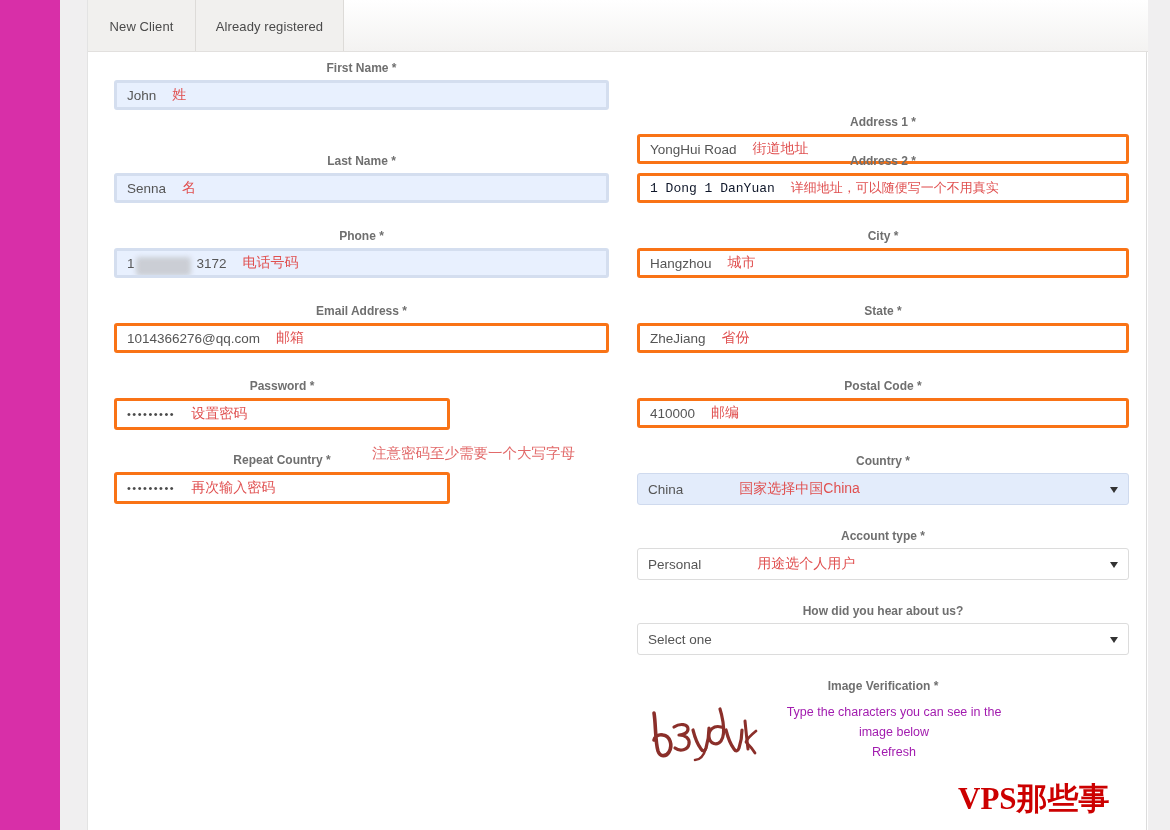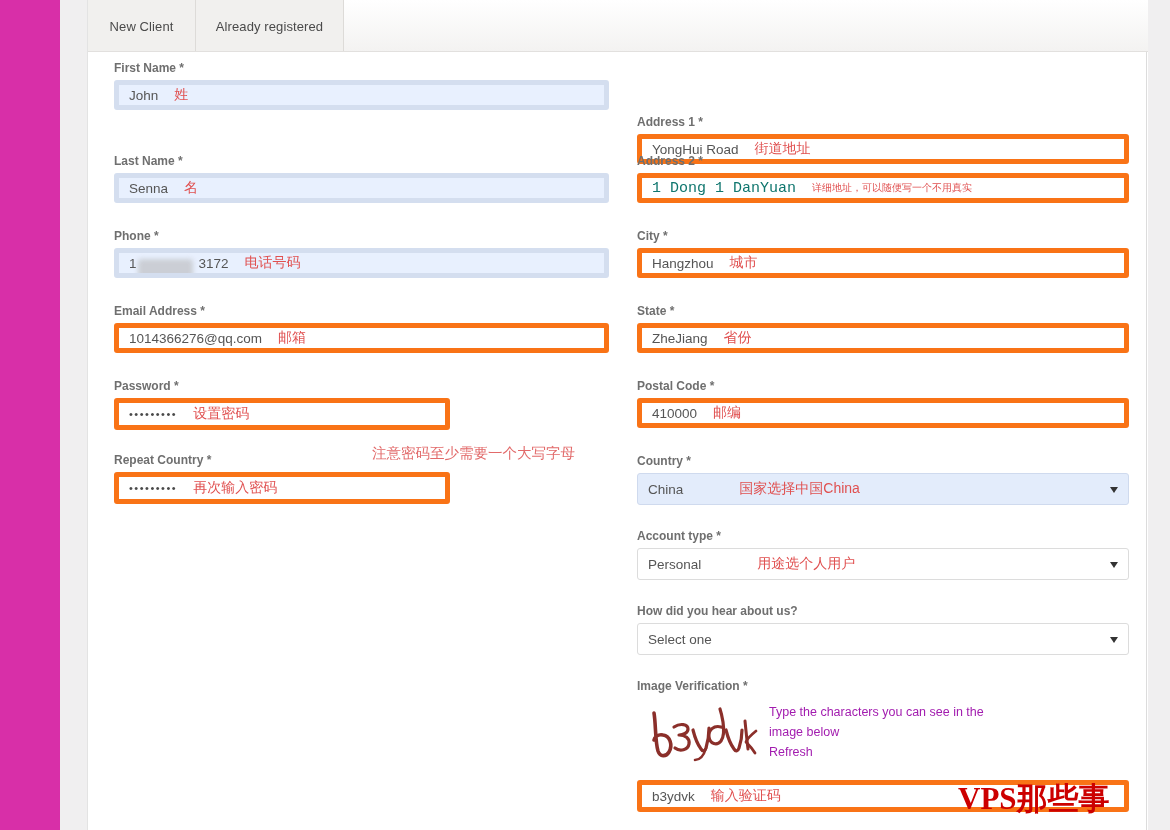--- a/index.html
+++ b/index.html
@@ -33,20 +33,21 @@
   }
 
   
   .panel {
     position: absolute;
     left: 87px; top: 0;
     width: 1060px; height: 830px;
     background: #ffffff;
     border-left: 1px solid #e3e3e3;
     border-right: 1px solid #dcdcdc;
+    text-align: center;
   }
   .panel-right-gutter {
     position: absolute;
     left: 1148px; top: 0;
     width: 22px; height: 830px;
     background: #f0eff0;
   }
 
   
   .tabbar {
@@ -103,45 +104,45 @@
     color: #6f6f6f;
     line-height: 14px;
     margin-bottom: 5px;
     white-space: nowrap;
   }
 
   .inp {
     position: relative;
     height: 30px;
     background: #ffffff;
-    border: 5px solid #f97316;
+    border: 3px solid #f97316;
     border-radius: 3px;
     display: flex;
     align-items: center;
     padding: 6px 10px;
     font-size: 13.5px;
     color: #555;
     overflow: hidden;
   }
   .inp.auto {
     background: #e8f0fe;
     border-color: #d4deef;
   }
   .inp .val { white-space: nowrap; }
-  .inp .val.mono { font-family: "Liberation Mono", monospace; font-size: 15px; color: #0f766e; }
+  .inp .val.mono { font-family: "Liberation Mono", monospace; font-size: 13px; color: #0f172a; }
   .inp .val.dots { letter-spacing: 1.5px; font-size: 11px; color: #4a4a4a; }
 
   
   .note {
     color: #e05050;
     font-size: 14px;
     white-space: nowrap;
     margin-left: 16px;
   }
-  .note.wide { font-size: 10px; }
+  .note.wide { font-size: 13px; }
 
   
   .note-float {
     position: absolute;
     color: #e26a6a;
     font-size: 14.5px;
     white-space: nowrap;
   }
 
   
@@ -377,24 +378,20 @@
               </g>
             </svg>
 
             <div class="captcha-txt">
               <span>Type the characters you can see in the</span>
               <span>image below</span>
               <span class="refresh">Refresh</span>
             </div>
           </div>
 
-          <div class="inp" style="margin-top:10px;height:32px;">
-            <span class="val">b3ydvk</span>
-            <span class="note">输入验证码</span>
-          </div>
         </div>
 
       </div>
 
     </div>
   </div>
 
   <div class="watermark">VPS那些事</div>
 
 </div>

